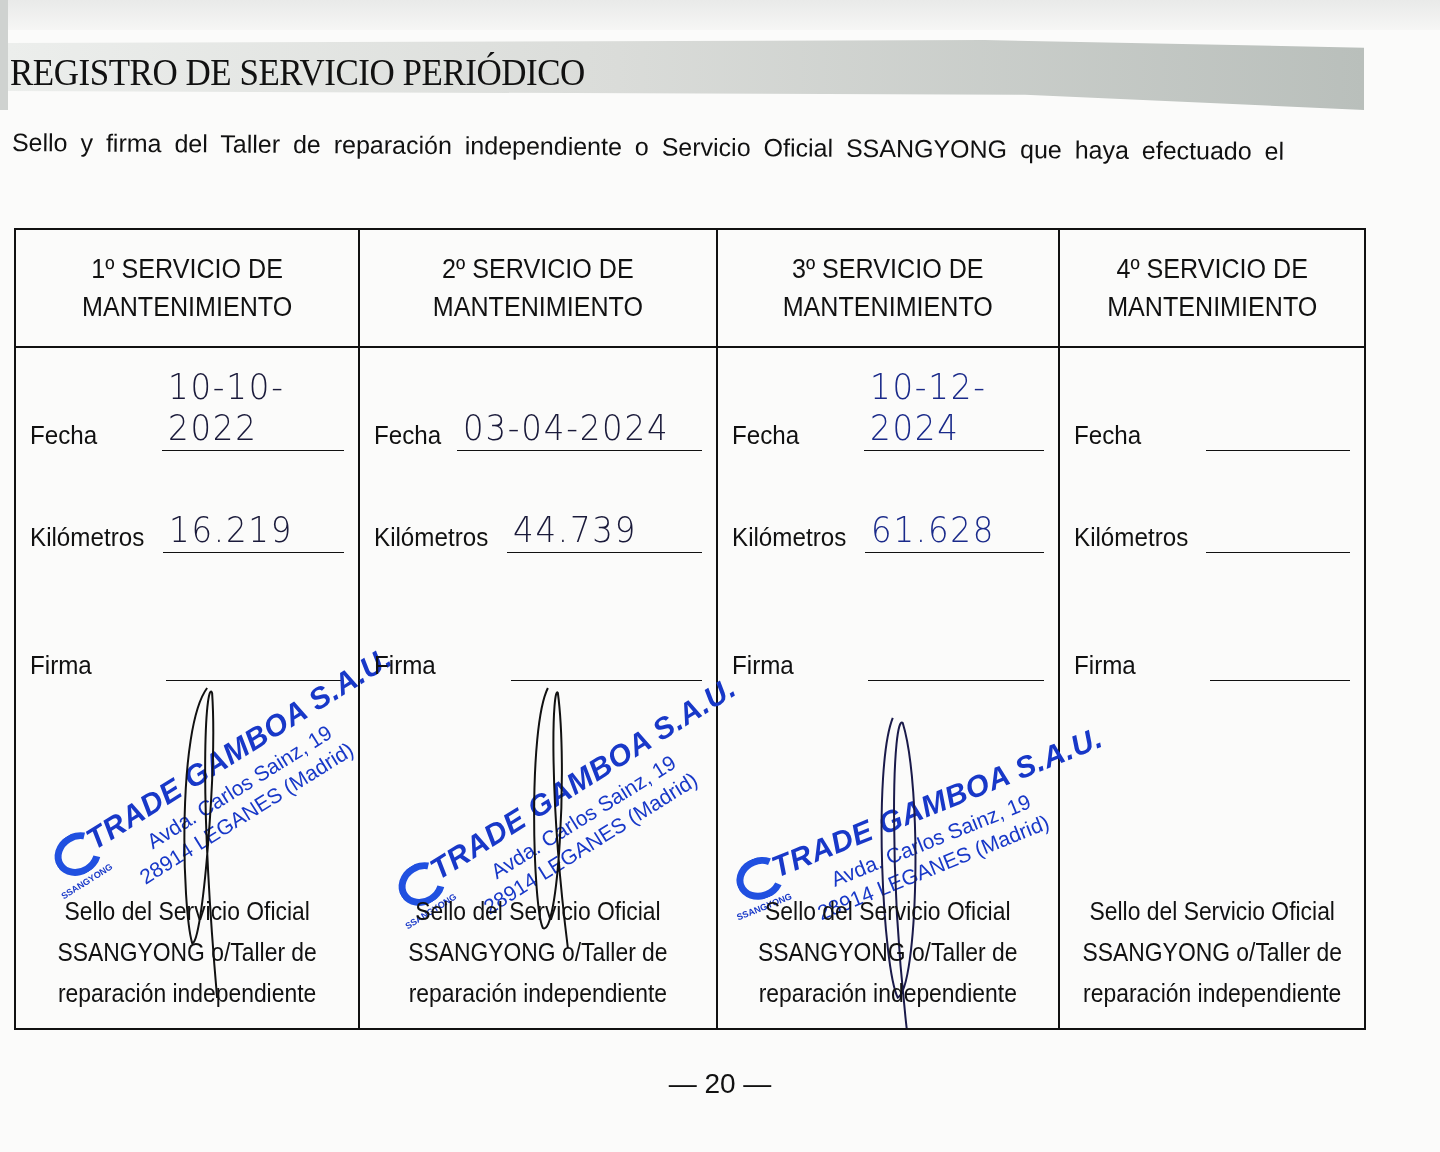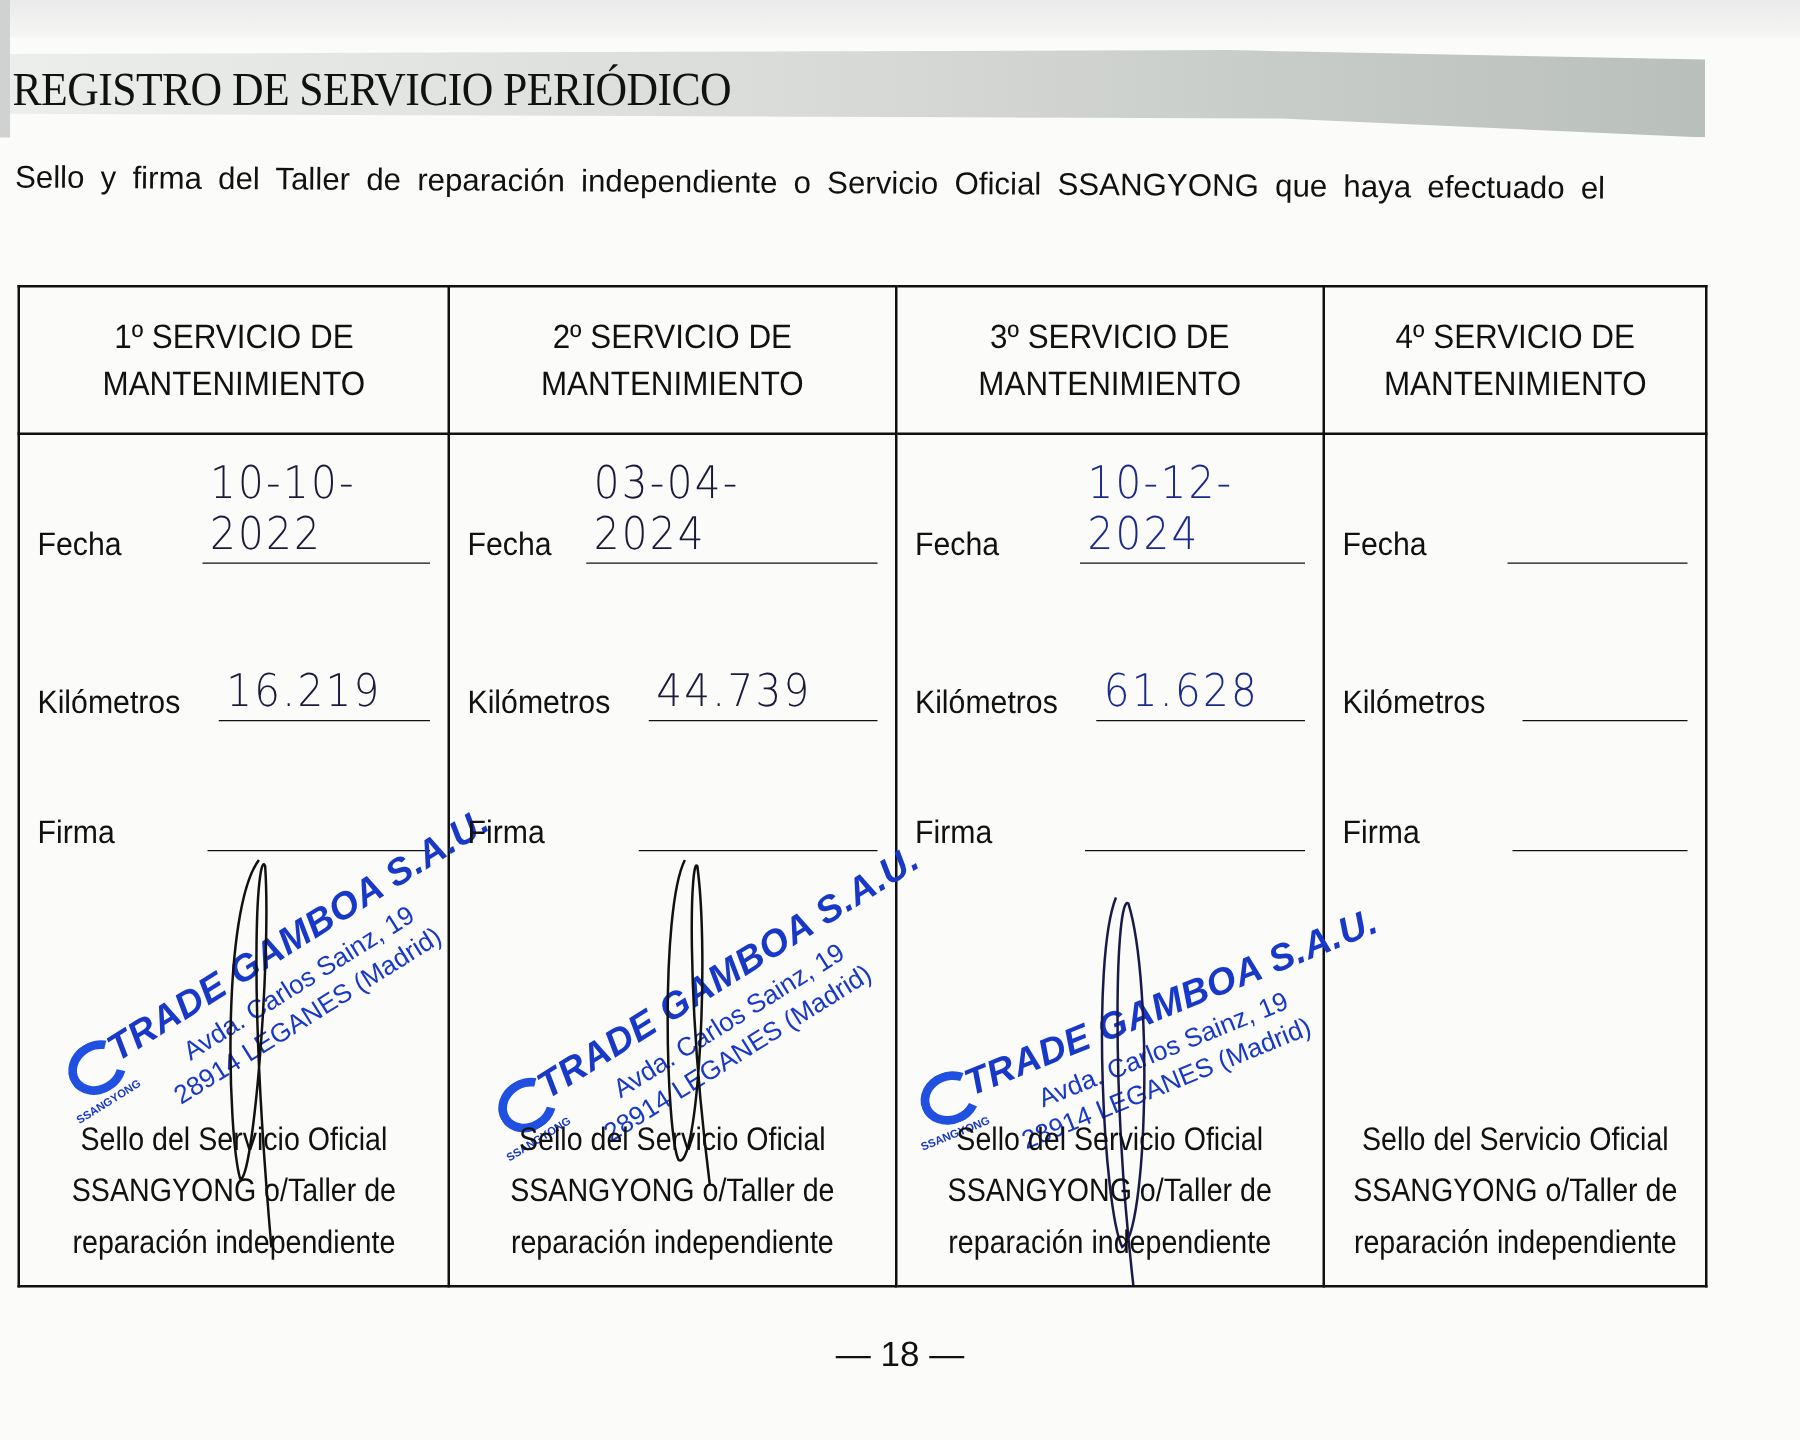--- a/index.html
+++ b/index.html
@@ -30,29 +30,29 @@
   table.grid {
     position:absolute; left:14px; top:228px; width:1352px; height:800px;
     border-collapse:collapse; table-layout:fixed;
   }
   .grid td, .grid th { border:2px solid #111; vertical-align:top; padding:0; position:relative; }
   .grid th { height:116px; font-weight:normal; font-size:27px; line-height:38px;
     text-align:center; vertical-align:middle; transform:scaleX(0.93); }
   .grid .body-cell { height:680px; }
   .field { position:absolute; left:14px; right:14px; font-size:26px; display:flex; align-items:flex-end; }
   .field .label { white-space:nowrap; transform:scaleX(0.93); transform-origin:left; }
-  .field .line { flex:1; border-bottom:1.5px solid #111; margin-left:22px; height:32px; position:relative; }
+  .field .line { flex:1; border-bottom:1.5px solid #111; margin-left:10px; height:32px; position:relative; }
   .field .value {
     position:absolute; left:6px; bottom:2px; font-size:36px; color:#1a1a3a;
     font-family:"DejaVu Sans", sans-serif; font-weight:200; letter-spacing:2px;
     transform:scaleX(0.9); transform-origin:left;
   }
   .value.blue { color:#1a2a8a; }
   .fecha { top:70px; }
-  .km { top:196px; }
+  .km { top:172px; }
   .firma { top:300px; }
   .stamp {
     position:absolute; left:30px; top:355px; width:290px; height:170px;
     transform:rotate(-32deg); color:#1838c8; font-weight:bold;
   }
   .stamp .logo { position:absolute; left:-10px; top:60px; width:34px; height:28px;
     border-radius:50%; border:7px solid #2050e0; border-right-color:transparent; }
   .stamp .brand { position:absolute; left:-22px; top:104px; font-size:9px; transform:rotate(0deg); }
   .stamp .company { position:absolute; left:30px; top:60px; font-size:30px; font-style:italic; letter-spacing:0.5px; white-space:nowrap; }
   .stamp .addr1 { position:absolute; left:80px; top:98px; font-size:21px; font-weight:normal; white-space:nowrap; }
@@ -214,13 +214,13 @@
       <div class="footer-text">
         <div>Sello del Servicio Oficial</div>
             <div>SSANGYONG o/Taller de</div>
             <div>reparación independiente</div>
       </div>
     </td>
   </tr>
 </tbody>
   </table>
 
-<div class="page-number">— 18 —</div>
+<div class="page-number">— 20 —</div>
 
 </body></html>

